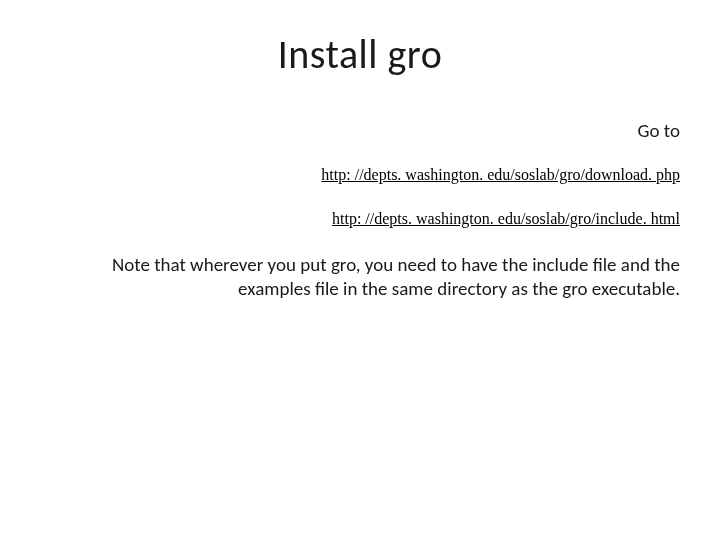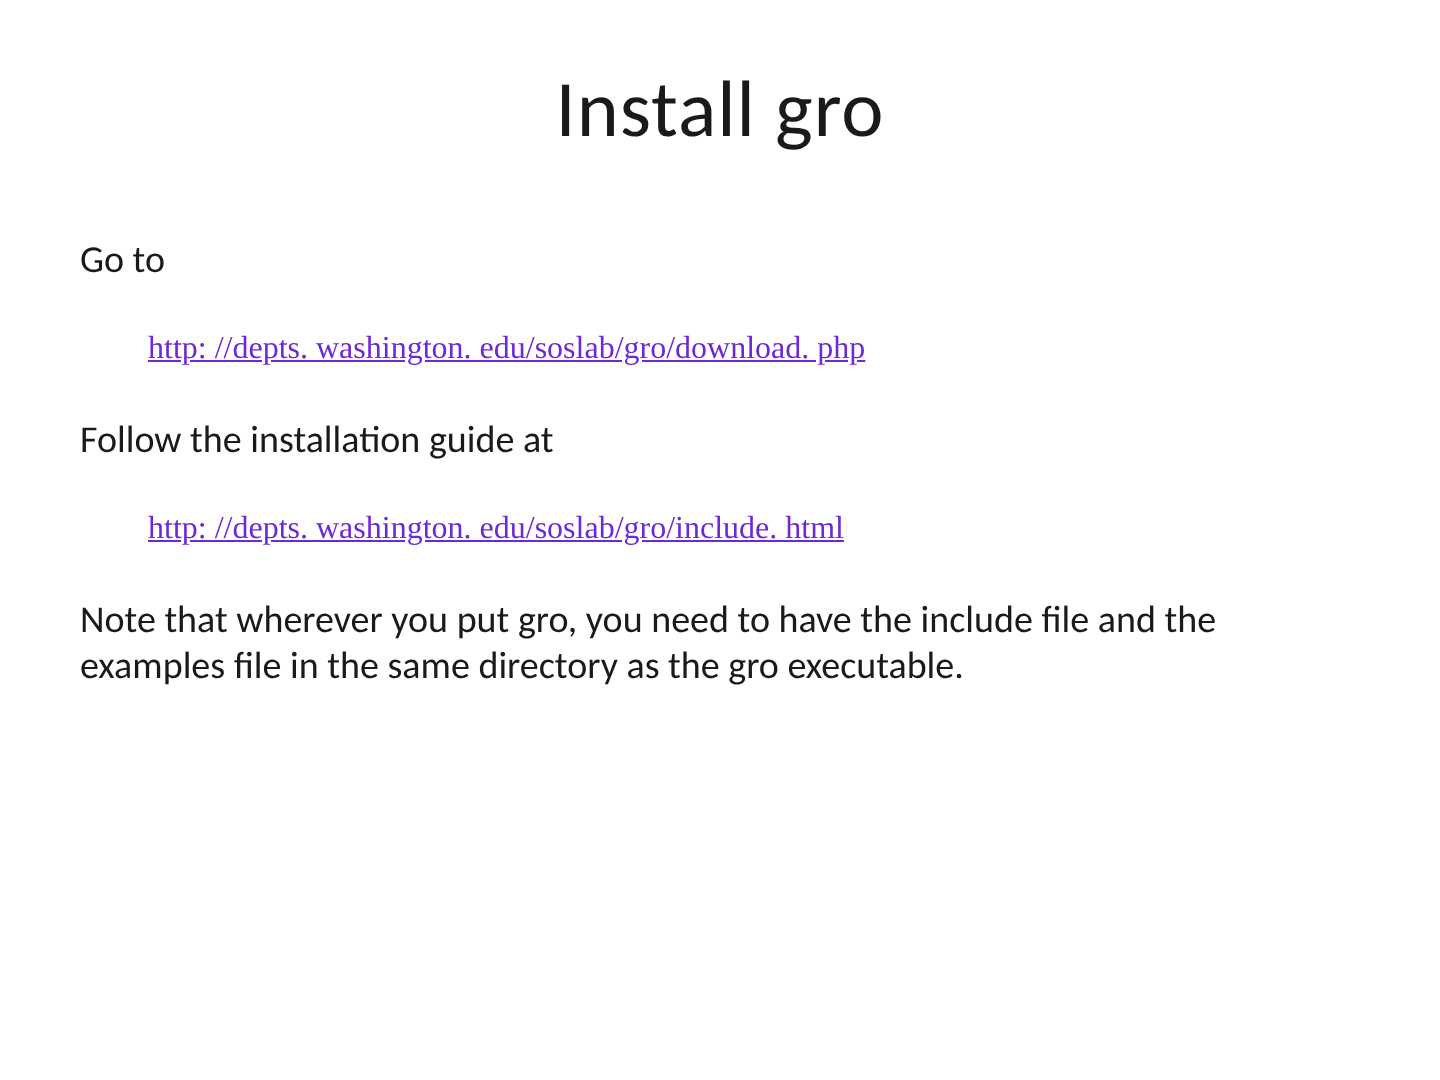--- a/index.html
+++ b/index.html
@@ -22,29 +22,30 @@
     font-size: 40px;
     font-weight: 400;
     text-align: center;
     margin: 0 0 40px 0;
     letter-spacing: 0.5px;
   }
   .body p {
     margin: 0 0 22px 0;
     font-size: 19px;
     line-height: 1.25;
+    text-align: right;
   }
   .body .link-line {
     margin: 0 0 24px 34px;
     font-size: 16px;
     font-family: "Times New Roman", Times, serif;
   }
   .body .link-line a,
   .body .link-line span.link {
-    color: #6d28d9;
+    color: #000000;
     text-decoration: underline;
   }
   .body p.note {
     margin-top: 20px;
   }
 </style>
 </head>
 <body>
 
 <div class="slide">
@@ -53,21 +54,20 @@
 
   <div class="body">
 
     <p>Go to</p>
 
     <p class="link-line">
       <a href="#" class="link">http: //depts. washington. edu/soslab/gro/download. php</a>
     </p>
 
 
-    <p>Follow the installation guide at</p>
 
     <p class="link-line">
       <a href="#" class="link">http: //depts. washington. edu/soslab/gro/include. html</a>
     </p>
 
     <p class="note">Note that wherever you put gro, you need to have the include file and the examples file in the same directory as the gro executable.</p>
 
   </div>
 
 </div>

